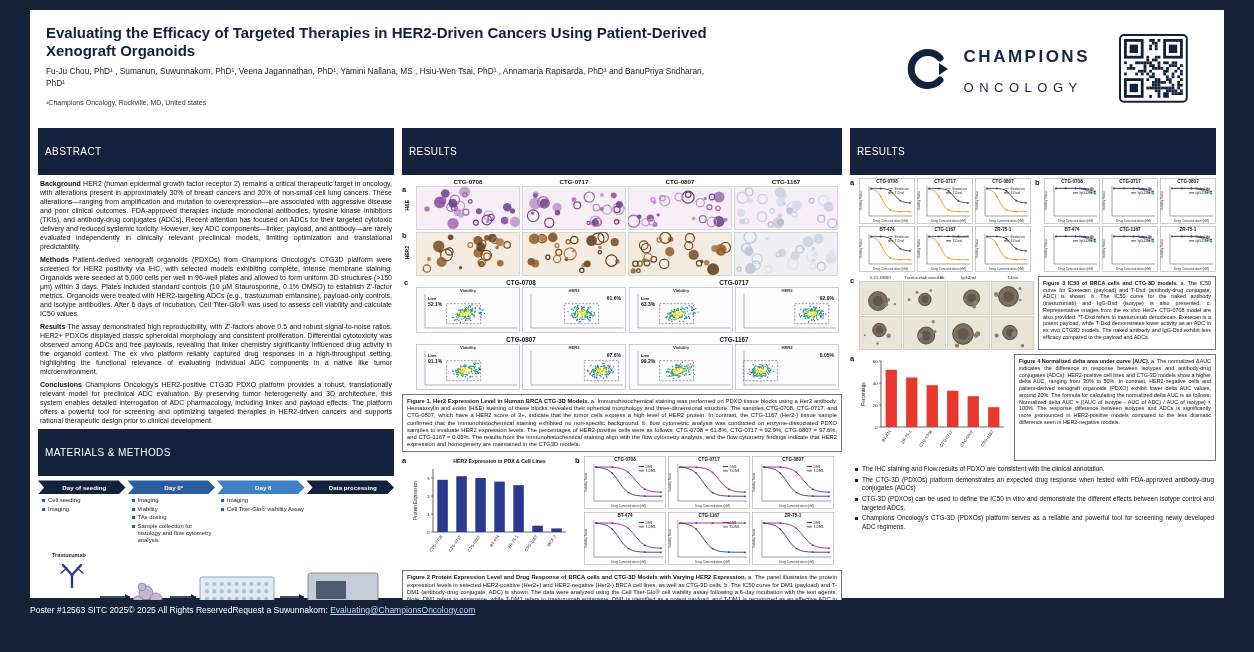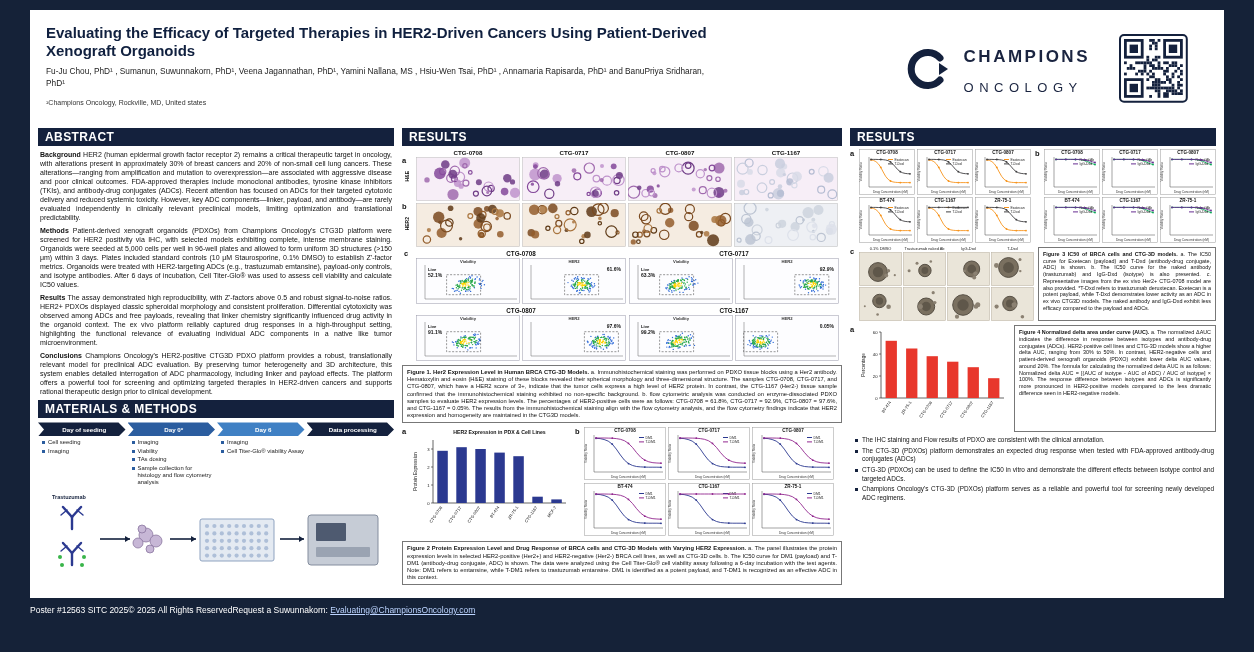--- a/index.html
+++ b/index.html
@@ -11,21 +11,21 @@
 .authors{margin-top:7px;width:660px;font-size:8.3px;color:#1c1c1c;line-height:1.4}
 .affil{margin-top:9px;font-size:7px;color:#333}
 .logo{position:absolute;right:120px;top:22px;display:flex;align-items:center;gap:12px}
 .logo-text .l1{font-size:17px;font-weight:bold;letter-spacing:2.5px;color:#1a2440}
 .logo-text .l2{font-size:13px;letter-spacing:5.5px;color:#1a2440;margin-top:13px}
 .qrbox{position:absolute;right:22px;top:10px}
 .col{position:absolute;top:118px;height:472px;overflow:hidden}
 .col-left{left:8px;width:356px}
 .col-mid{left:372px;width:440px}
 .col-right{left:820px;width:366px}
-.secbar{background:#14213d;color:#fff;font-weight:bold;font-size:12px;letter-spacing:.4px;padding:2px 7px}
+.secbar{background:#14213d;color:#fff;font-weight:normal;font-size:10px;letter-spacing:.4px;padding:18px 7px}
 .para{font-size:7px;line-height:1.3;text-align:justify;margin:3.5px 2px 0 2px}
 .chevrons{display:flex;gap:2px;margin:4px 0 2px 0}
 .chev{flex:1;color:#fff;font-size:6.2px;font-weight:bold;padding:3.5px 4px 3.5px 9px;clip-path:polygon(0 0,calc(100% - 7px) 0,100% 50%,calc(100% - 7px) 100%,0 100%,6px 50%);text-align:center;white-space:nowrap}
 .step-lists{display:flex;gap:2px}
 .step-list{flex:1;font-size:5.9px;line-height:1.25;color:#222;padding-left:4px}
 .step-item{position:relative;padding-left:6px;margin-top:1px}
 .step-item::before{content:"";position:absolute;left:0;top:2px;width:3px;height:3px;background:#2b5d9f}
 .schematic{margin-top:4px}
 .fig-headers{display:flex;gap:2px;margin:3px 0 1px 14px}
 .fig-headers .mh{width:104px;text-align:center;font-size:6.2px;font-weight:bold}

